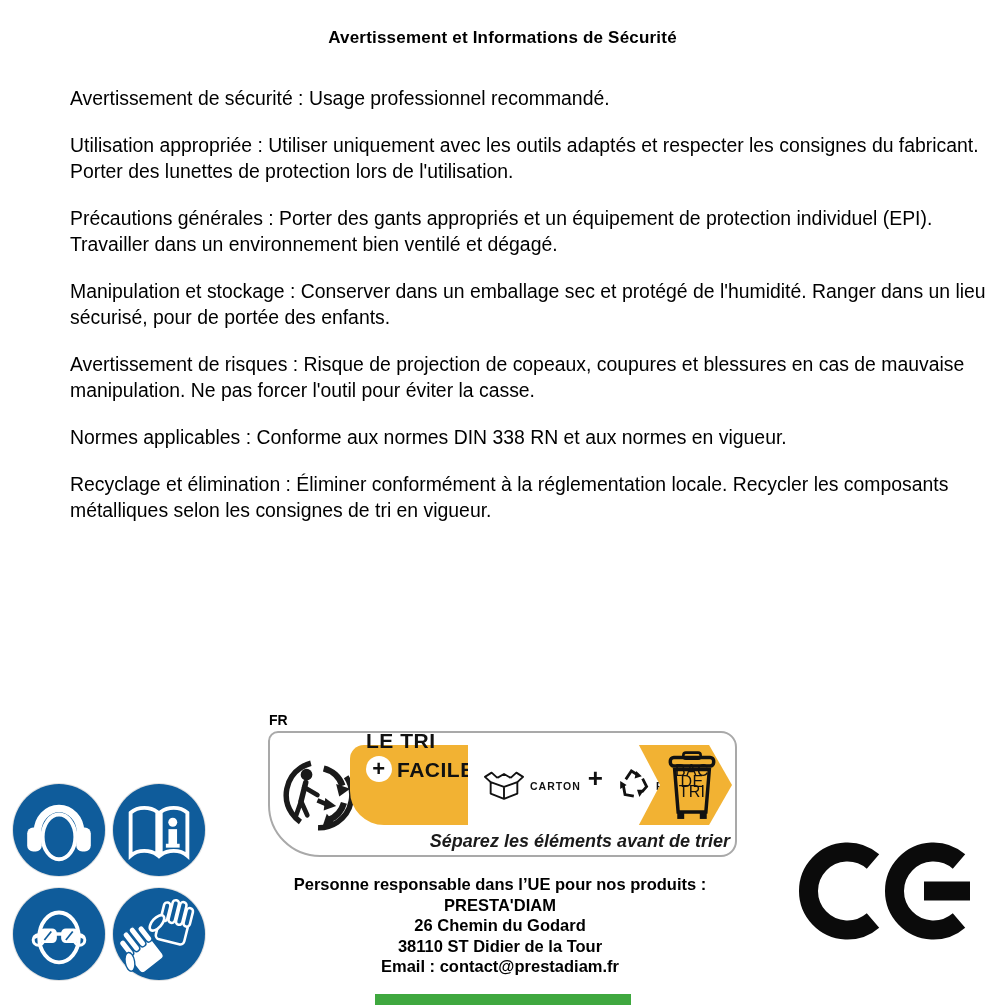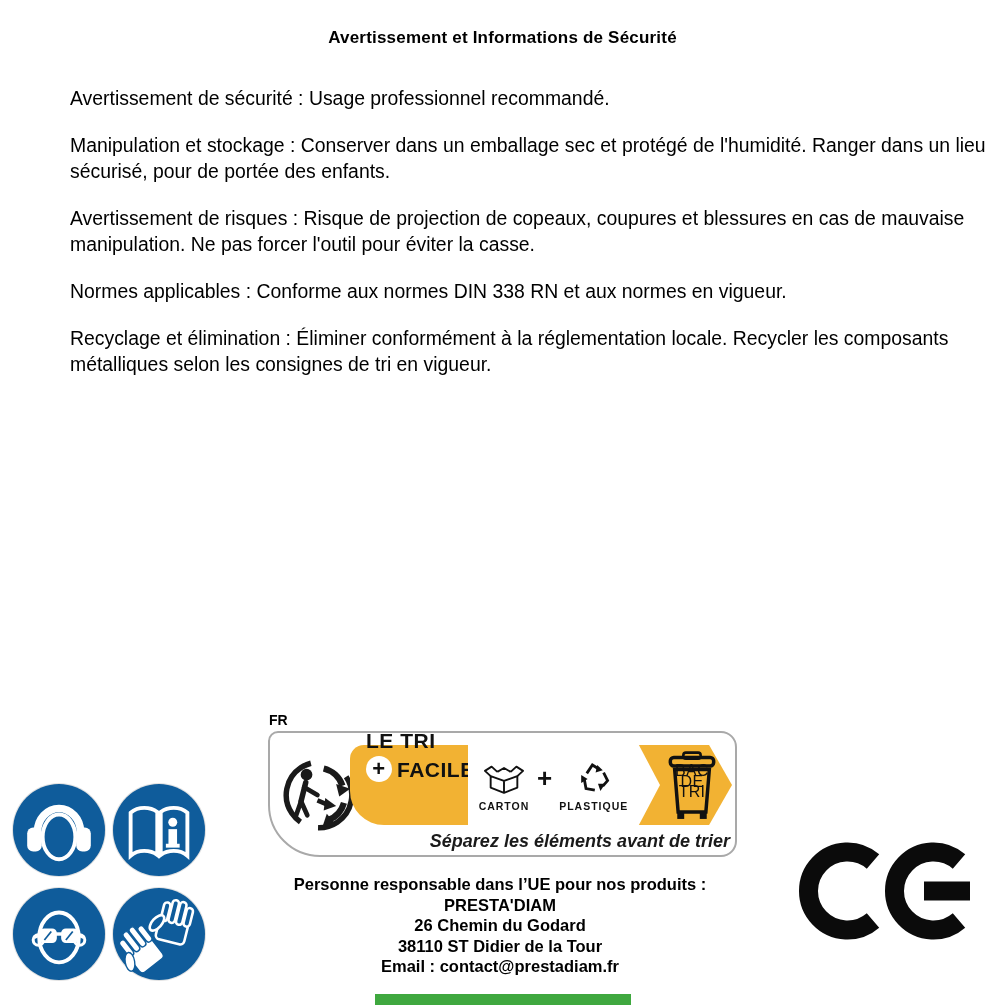--- a/index.html
+++ b/index.html
@@ -29,21 +29,21 @@
               border-radius:14px 0 0 34px;
               clip-path:polygon(0 0,94% 0,100% 50%,94% 100%,0 100%);}
   .tri-head{left:366px;top:728px;font-weight:bold;font-size:21px;letter-spacing:.5px;line-height:25px;color:#111;}
   .tri-head .row2{display:flex;align-items:center;gap:5px;margin-top:3px;}
   .plus-circle{width:26px;height:26px;border-radius:50%;background:#fff;color:#111;
                display:flex;align-items:center;justify-content:center;
                font-size:22px;font-weight:bold;line-height:1;}
   .tri-white{left:468px;top:745px;width:192px;height:80px;background:#fff;
              clip-path:polygon(0 0,89% 0,100% 50%,89% 100%,0 100%);
              display:flex;align-items:center;padding-left:10px;box-sizing:border-box;gap:6px;}
-  .mat{display:flex;flex-direction:column;align-items:center;}
+  .mat{display:flex;flex-direction:row;align-items:center;}
   .mat-label{font-size:10.5px;font-weight:bold;letter-spacing:1px;margin-top:1px;color:#111;}
   .mat-plus{font-size:26px;font-weight:bold;color:#111;margin:0 1px 14px 1px;}
   .bin{left:666px;top:750px;width:52px;height:72px;}
   .bin-text{left:666px;top:766px;width:52px;text-align:center;font-weight:normal;
             font-size:16px;line-height:10.5px;color:#111;letter-spacing:.3px;}
   .tagline{left:404px;top:831px;width:326px;text-align:right;
            font-size:18px;font-style:italic;font-weight:bold;color:#1a1a1a;}
 
   
   .resp{left:240px;top:874px;width:520px;text-align:center;
@@ -55,20 +55,22 @@
   
   .green-bar{left:375px;top:994px;width:256px;height:11px;background:#3FA83F;}
 </style>
 </head>
 <body>
 
 <div class="abs doc-title">Avertissement et Informations de Sécurité</div>
 
 <div class="abs doc-body">
   <p>Avertissement de sécurité : Usage professionnel recommandé.</p>
+  <p>Utilisation appropriée : Utiliser uniquement avec les outils adaptés et respecter les consignes du fabricant. Porter des lunettes de protection lors de l'utilisation.</p>
+  <p>Précautions générales : Porter des gants appropriés et un équipement de protection individuel (EPI). Travailler dans un environnement bien ventilé et dégagé.</p>
   <p>Manipulation et stockage : Conserver dans un emballage sec et protégé de l'humidité. Ranger dans un lieu sécurisé, pour de portée des enfants.</p>
   <p>Avertissement de risques : Risque de projection de copeaux, coupures et blessures en cas de mauvaise manipulation. Ne pas forcer l'outil pour éviter la casse.</p>
   <p>Normes applicables : Conforme aux normes DIN 338 RN et aux normes en vigueur.</p>
   <p>Recyclage et élimination : Éliminer conformément à la réglementation locale. Recycler les composants métalliques selon les consignes de tri en vigueur.</p>
 </div>
 
 <div class="abs icon-grid">
   <div class="picto">
     <svg viewBox="0 0 100 100">
       <path d="M25,62 V52 A25,27 0 0 1 75,52 V62" stroke="#fff" stroke-width="9" fill="none"></path>

